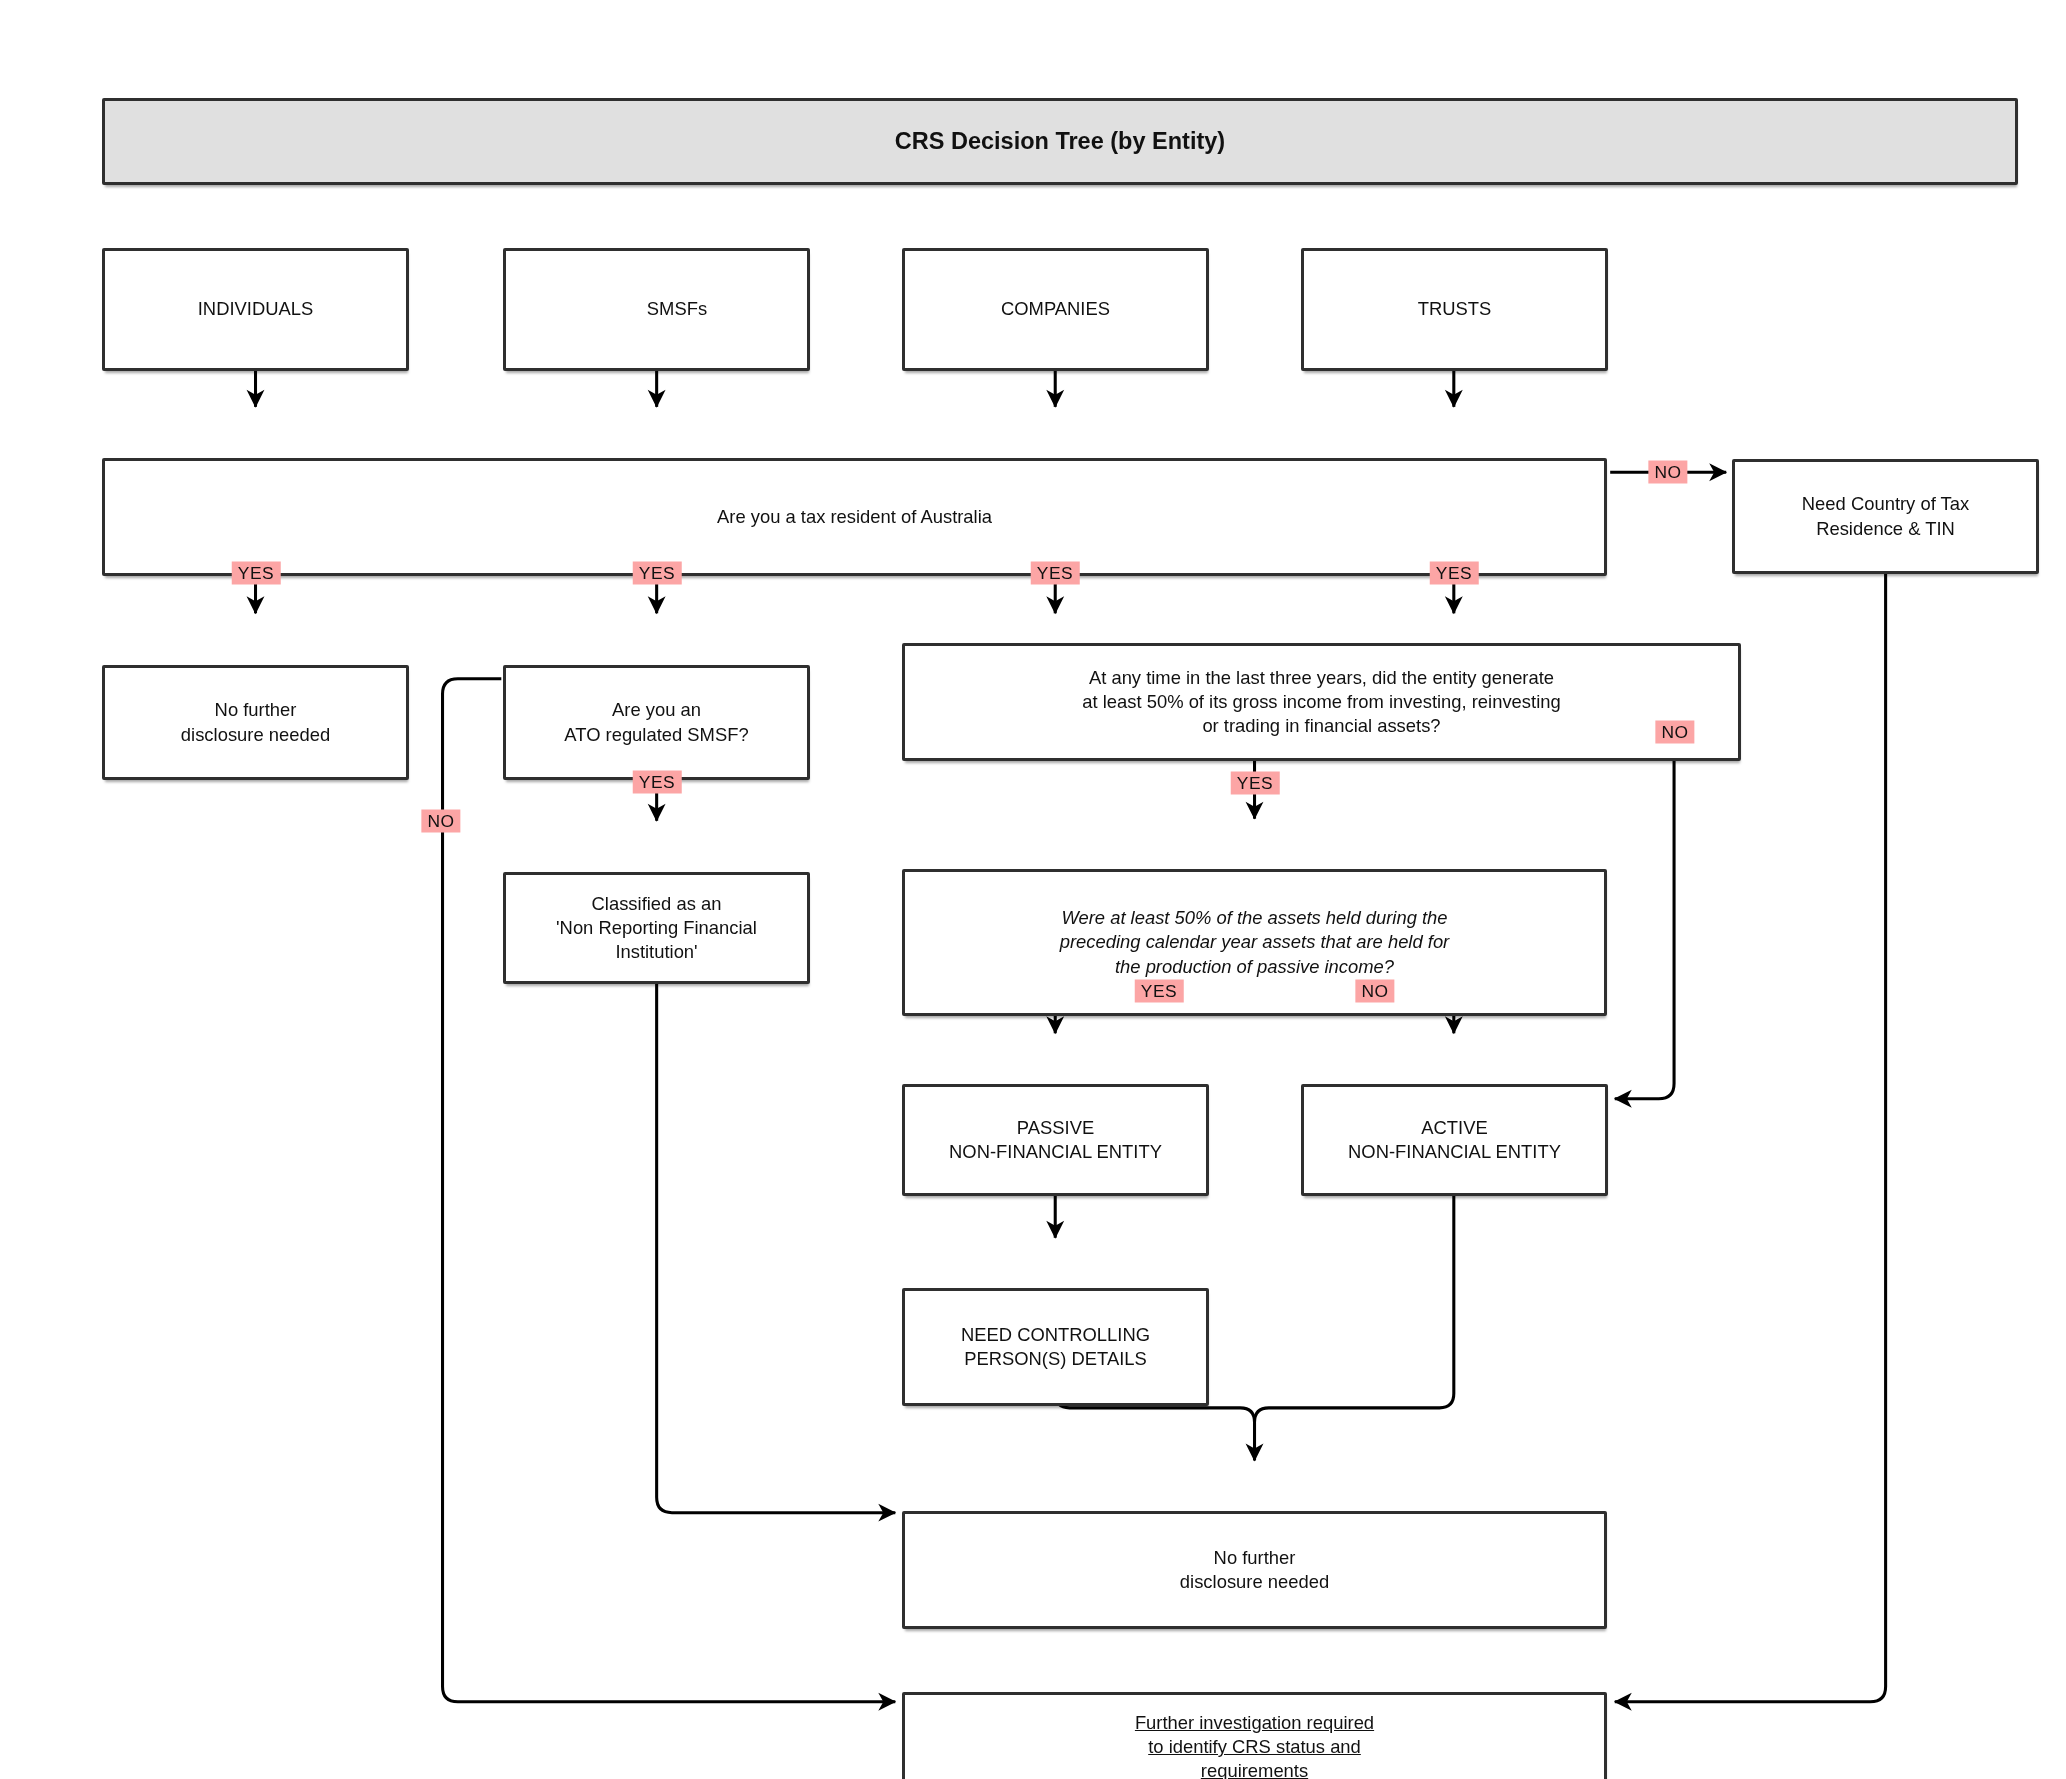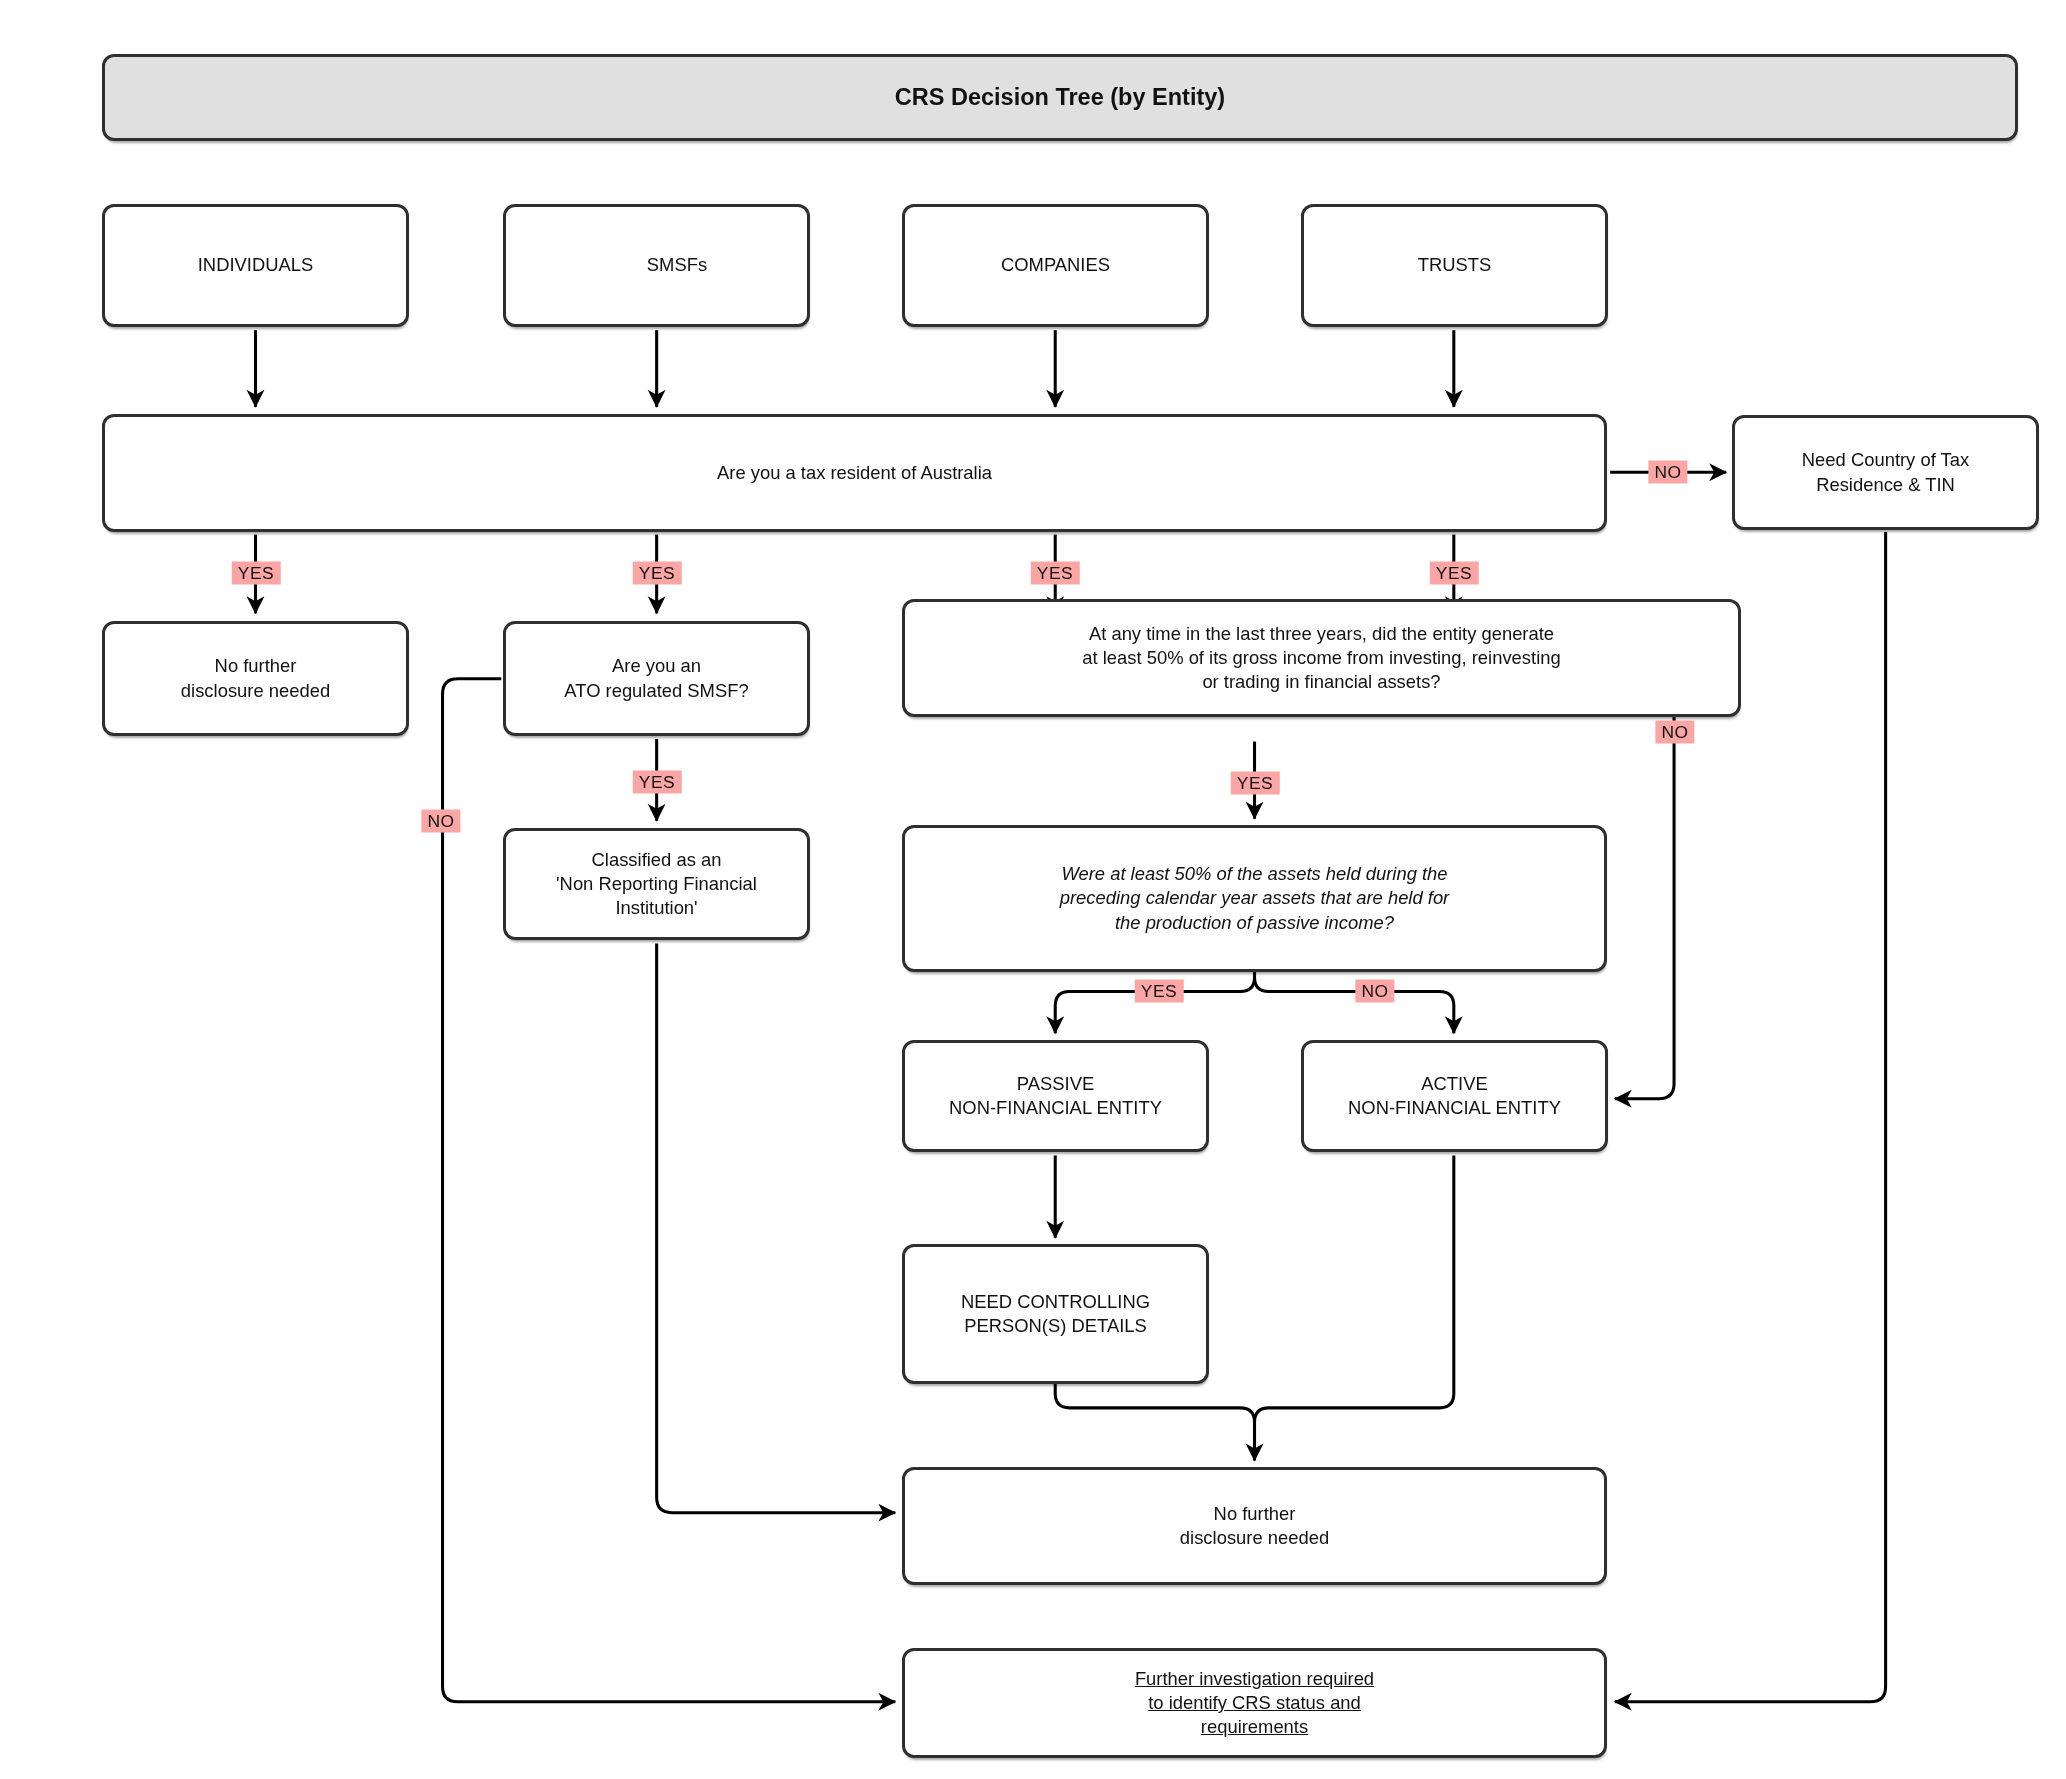--- a/index.html
+++ b/index.html
@@ -10,25 +10,26 @@
     --text:#111111;
   }
   html,body{margin:0;padding:0;background:#ffffff;}
   body{font-family:"Liberation Sans", sans-serif;color:var(--text);}
   #canvas{position:relative;width:2066px;height:1780px;background:#ffffff;overflow:hidden;}
   #wires{position:absolute;left:0;top:0;z-index:1;}
   .node{
     position:absolute;box-sizing:border-box;z-index:2;
     background:var(--box-fill);
     border:3.6px solid var(--box-border);
-    border-radius:12px;
+    border-radius:2px;
     display:flex;align-items:center;justify-content:center;
     text-align:center;white-space:pre-line;
     font-size:18.4px;line-height:1.32;
     box-shadow:1px 3.6px 2.6px -2px rgba(0,0,0,0.35);
+    margin-top:44px;
   }
   .title-bar{
     background:var(--title-fill);
     font-weight:bold;font-size:23.5px;
   }
   .edge-label{
     position:absolute;z-index:3;
     transform:translate(-50%,-50%);
     background:#fca5a5;
     padding:1px 6.1px;
@@ -105,21 +106,21 @@
 Institution'</div>
   <div class="node" style="left:902px;top:825px;width:705px;height:147px;font-style:italic;">Were at least 50% of the assets held during the
 preceding calendar year assets that are held for
 the production of passive income?</div>
 
   <div class="node" style="left:902px;top:1040px;width:307px;height:112px;">PASSIVE
 NON-FINANCIAL ENTITY</div>
   <div class="node" style="left:1301px;top:1040px;width:307px;height:112px;">ACTIVE
 NON-FINANCIAL ENTITY</div>
 
-  <div class="node" style="left:902px;top:1244px;width:307px;height:140px;">NEED CONTROLLING
+  <div class="node" style="left:902px;top:1244px;width:307px;height:118px;">NEED CONTROLLING
 PERSON(S) DETAILS</div>
 
   <div class="node" style="left:902px;top:1467px;width:705px;height:118px;">No further
 disclosure needed</div>
 
   <div class="node" style="left:902px;top:1648px;width:705px;height:110px;text-decoration:underline;">Further investigation required
 to identify CRS status and
 requirements</div>
 
   <span class="edge-label" style="left:1668px;top:472px;">NO</span>

